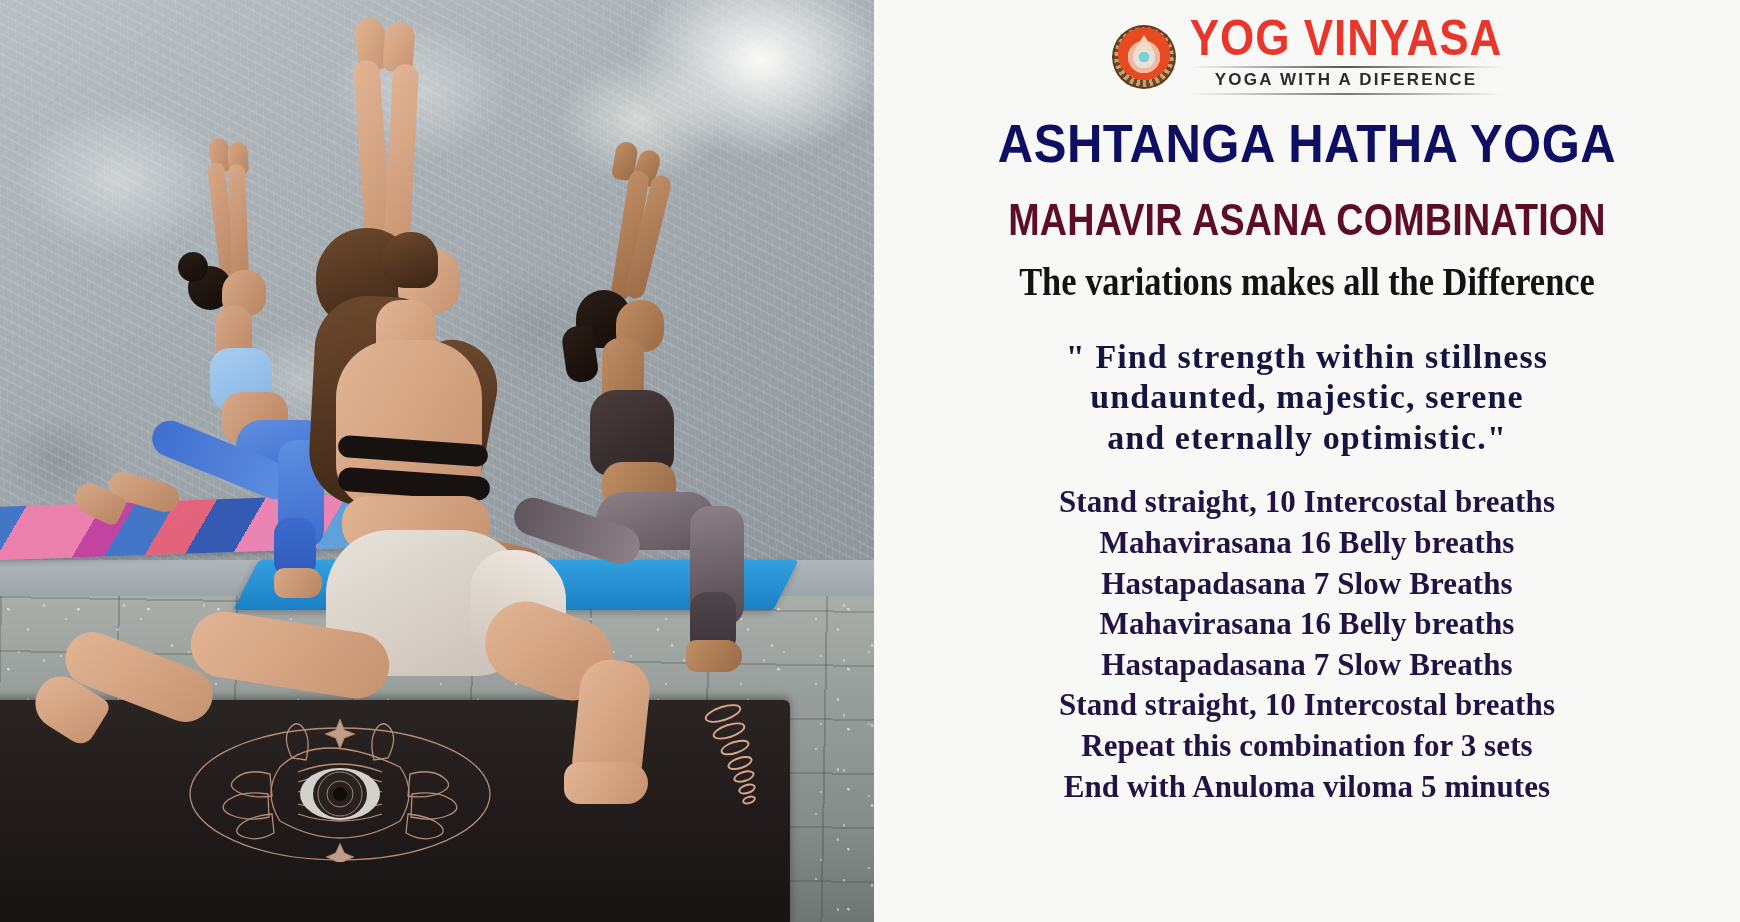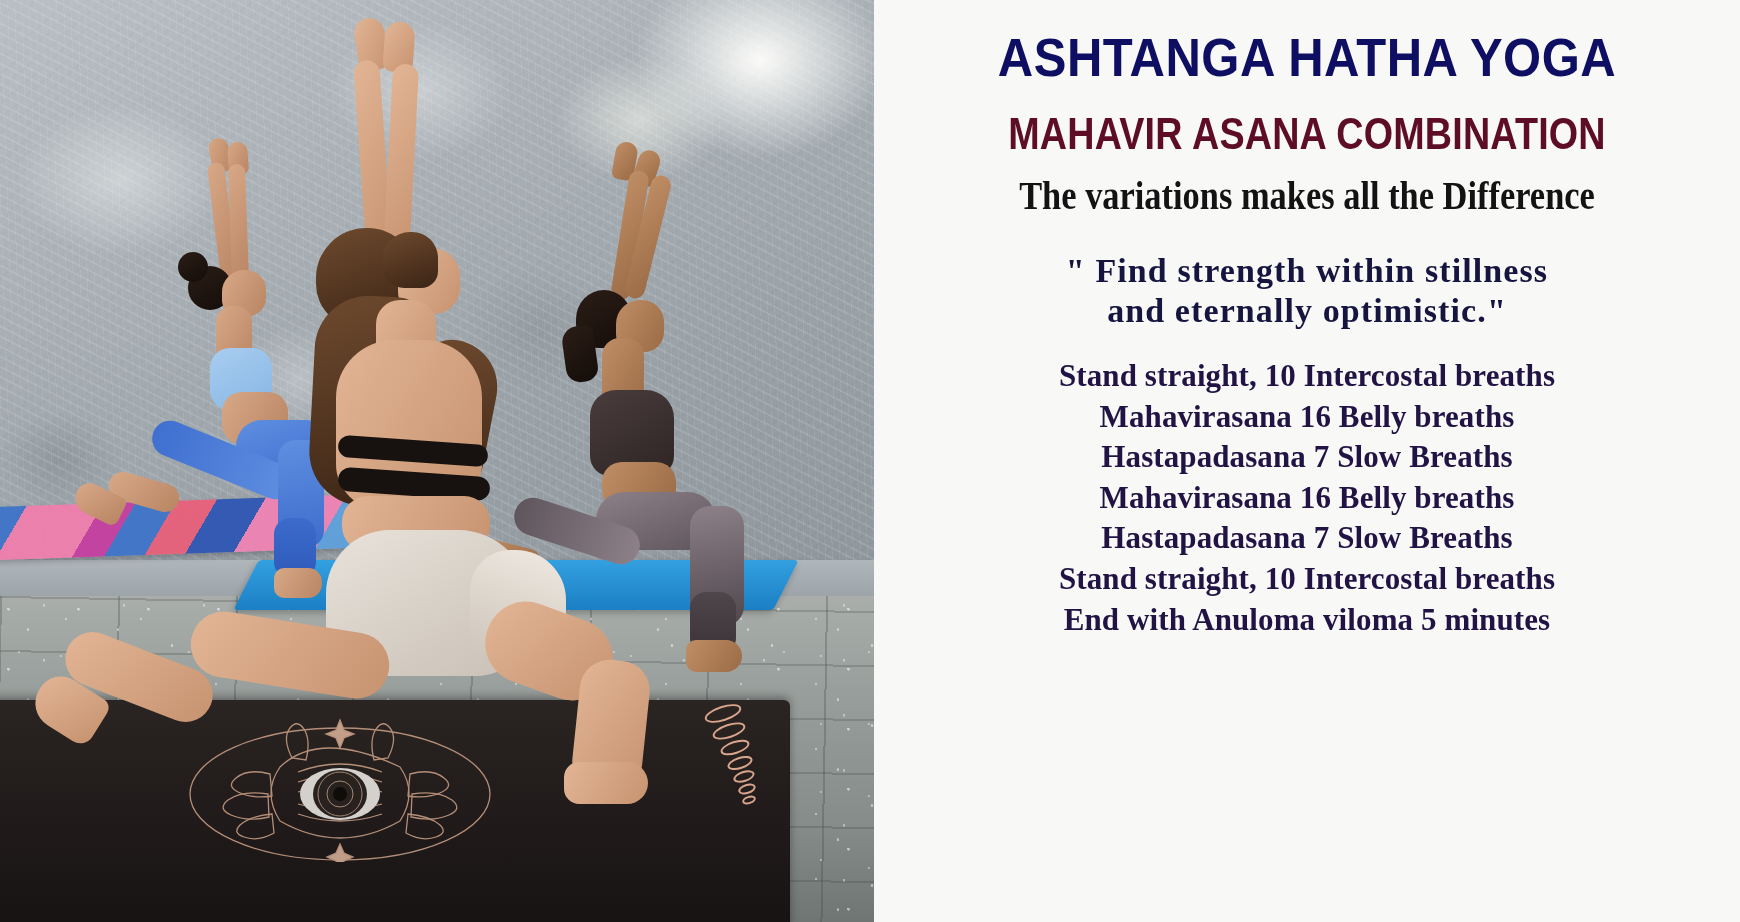--- a/index.html
+++ b/index.html
@@ -316,37 +316,48 @@
       <div class="limb skin1" style="left:244px; top:752px; width:84px; height:42px; border-radius:16px 22px 22px 16px;"></div>
 
       <div class="limb skin1" style="left:-130px; top:612px; width:200px; height:66px; border-radius:34px; transform:rotate(9deg);"></div>
       <div class="limb skin1" style="left:-258px; top:640px; width:154px; height:54px; border-radius:28px; transform:rotate(21deg);"></div>
       <div class="limb skin1" style="left:-286px; top:672px; width:70px; height:52px; border-radius:24px 10px 14px 26px; transform:rotate(32deg);"></div>
     </div>
   </div>
 
   <div class="text-pane">
 
+    <div class="logo-row">
+      <div class="logo-mark"></div>
+      <div class="logo-text">
+        <div class="logo-title">YOG VINYASA</div>
+        <div class="logo-rule"></div>
+        <div class="logo-sub">YOGA WITH A DIFERENCE</div>
+        <div class="logo-rule2"></div>
+      </div>
+    </div>
 
     <h1 class="main-title">ASHTANGA HATHA YOGA</h1>
 
     <h2 class="sub-title">MAHAVIR ASANA COMBINATION</h2>
 
     <div class="tagline">The variations makes all the Difference</div>
 
     <div class="quote">
       <div>" Find strength within stillness</div>
+      <div>undaunted, majestic,  serene</div>
       <div>and eternally optimistic."</div>
     </div>
 
 
     <div class="steps">
       <div>Stand straight, 10 Intercostal breaths</div>
       <div>Mahavirasana 16 Belly breaths</div>
       <div>Hastapadasana 7 Slow Breaths</div>
       <div>Mahavirasana 16 Belly breaths</div>
       <div>Hastapadasana 7 Slow Breaths</div>
       <div>Stand straight, 10 Intercostal breaths</div>
+      <div>Repeat this combination for 3 sets</div>
       <div>End with Anuloma viloma 5 minutes</div>
     </div>
 
   </div>
 </div>
 
 </body></html>

